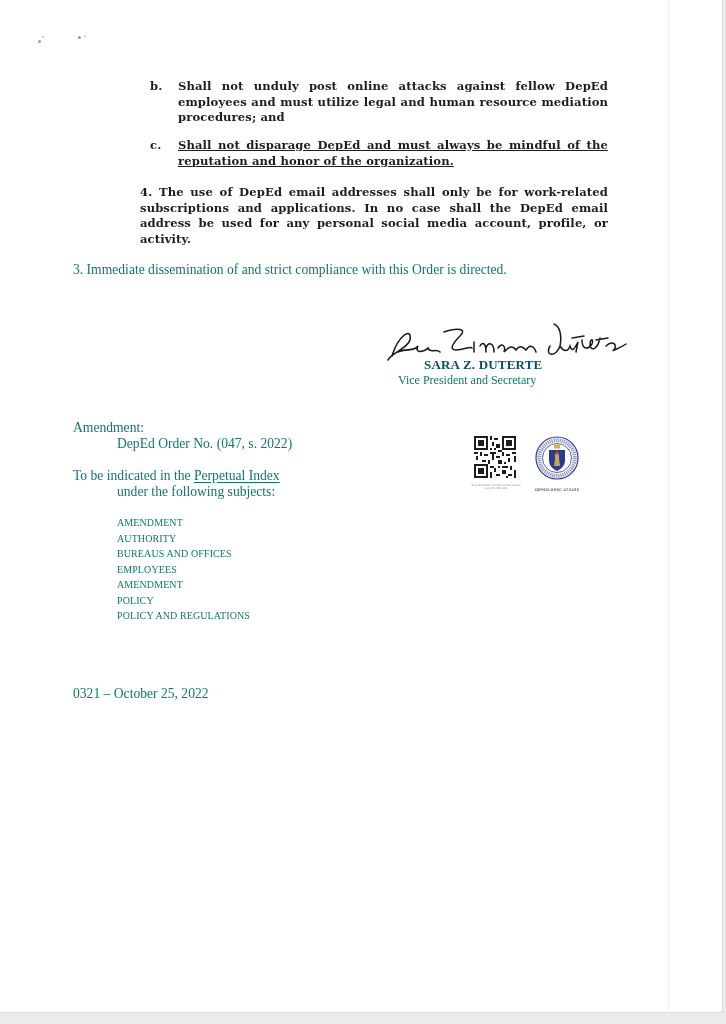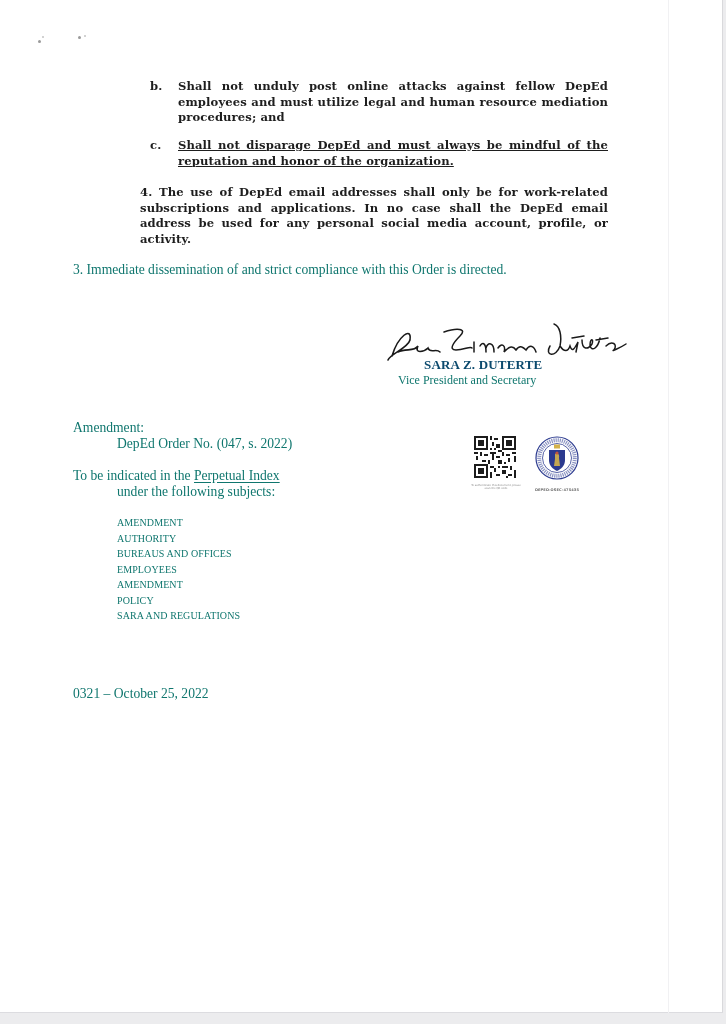--- a/index.html
+++ b/index.html
@@ -123,21 +123,21 @@
   <div class="plain index-line"><span>To be indicated in the </span><span class="underline">Perpetual Index</span></div>
   <div class="plain index-sub">under the following subjects:</div>
 
   <div class="subjects">
     <span class="plain">AMENDMENT</span>
     <span class="plain">AUTHORITY</span>
     <span class="plain">BUREAUS AND OFFICES</span>
     <span class="plain">EMPLOYEES</span>
     <span class="plain">AMENDMENT</span>
     <span class="plain">POLICY</span>
-    <span class="plain">SARA AND REGULATIONS</span>
+    <span class="plain">POLICY AND REGULATIONS</span>
   </div>
 
   <div class="qr-block">
     <svg class="qr" viewBox="0 0 21 21" shape-rendering="crispEdges">
       <rect width="21" height="21" fill="#fff"></rect>
       <g fill="#1c1c1c">
         <rect x="0" y="0" width="7" height="7"></rect>
           <rect x="1" y="1" width="5" height="5" fill="#fff"></rect>
           <rect x="2" y="2" width="3" height="3"></rect>
         <rect x="14" y="0" width="7" height="7"></rect>

